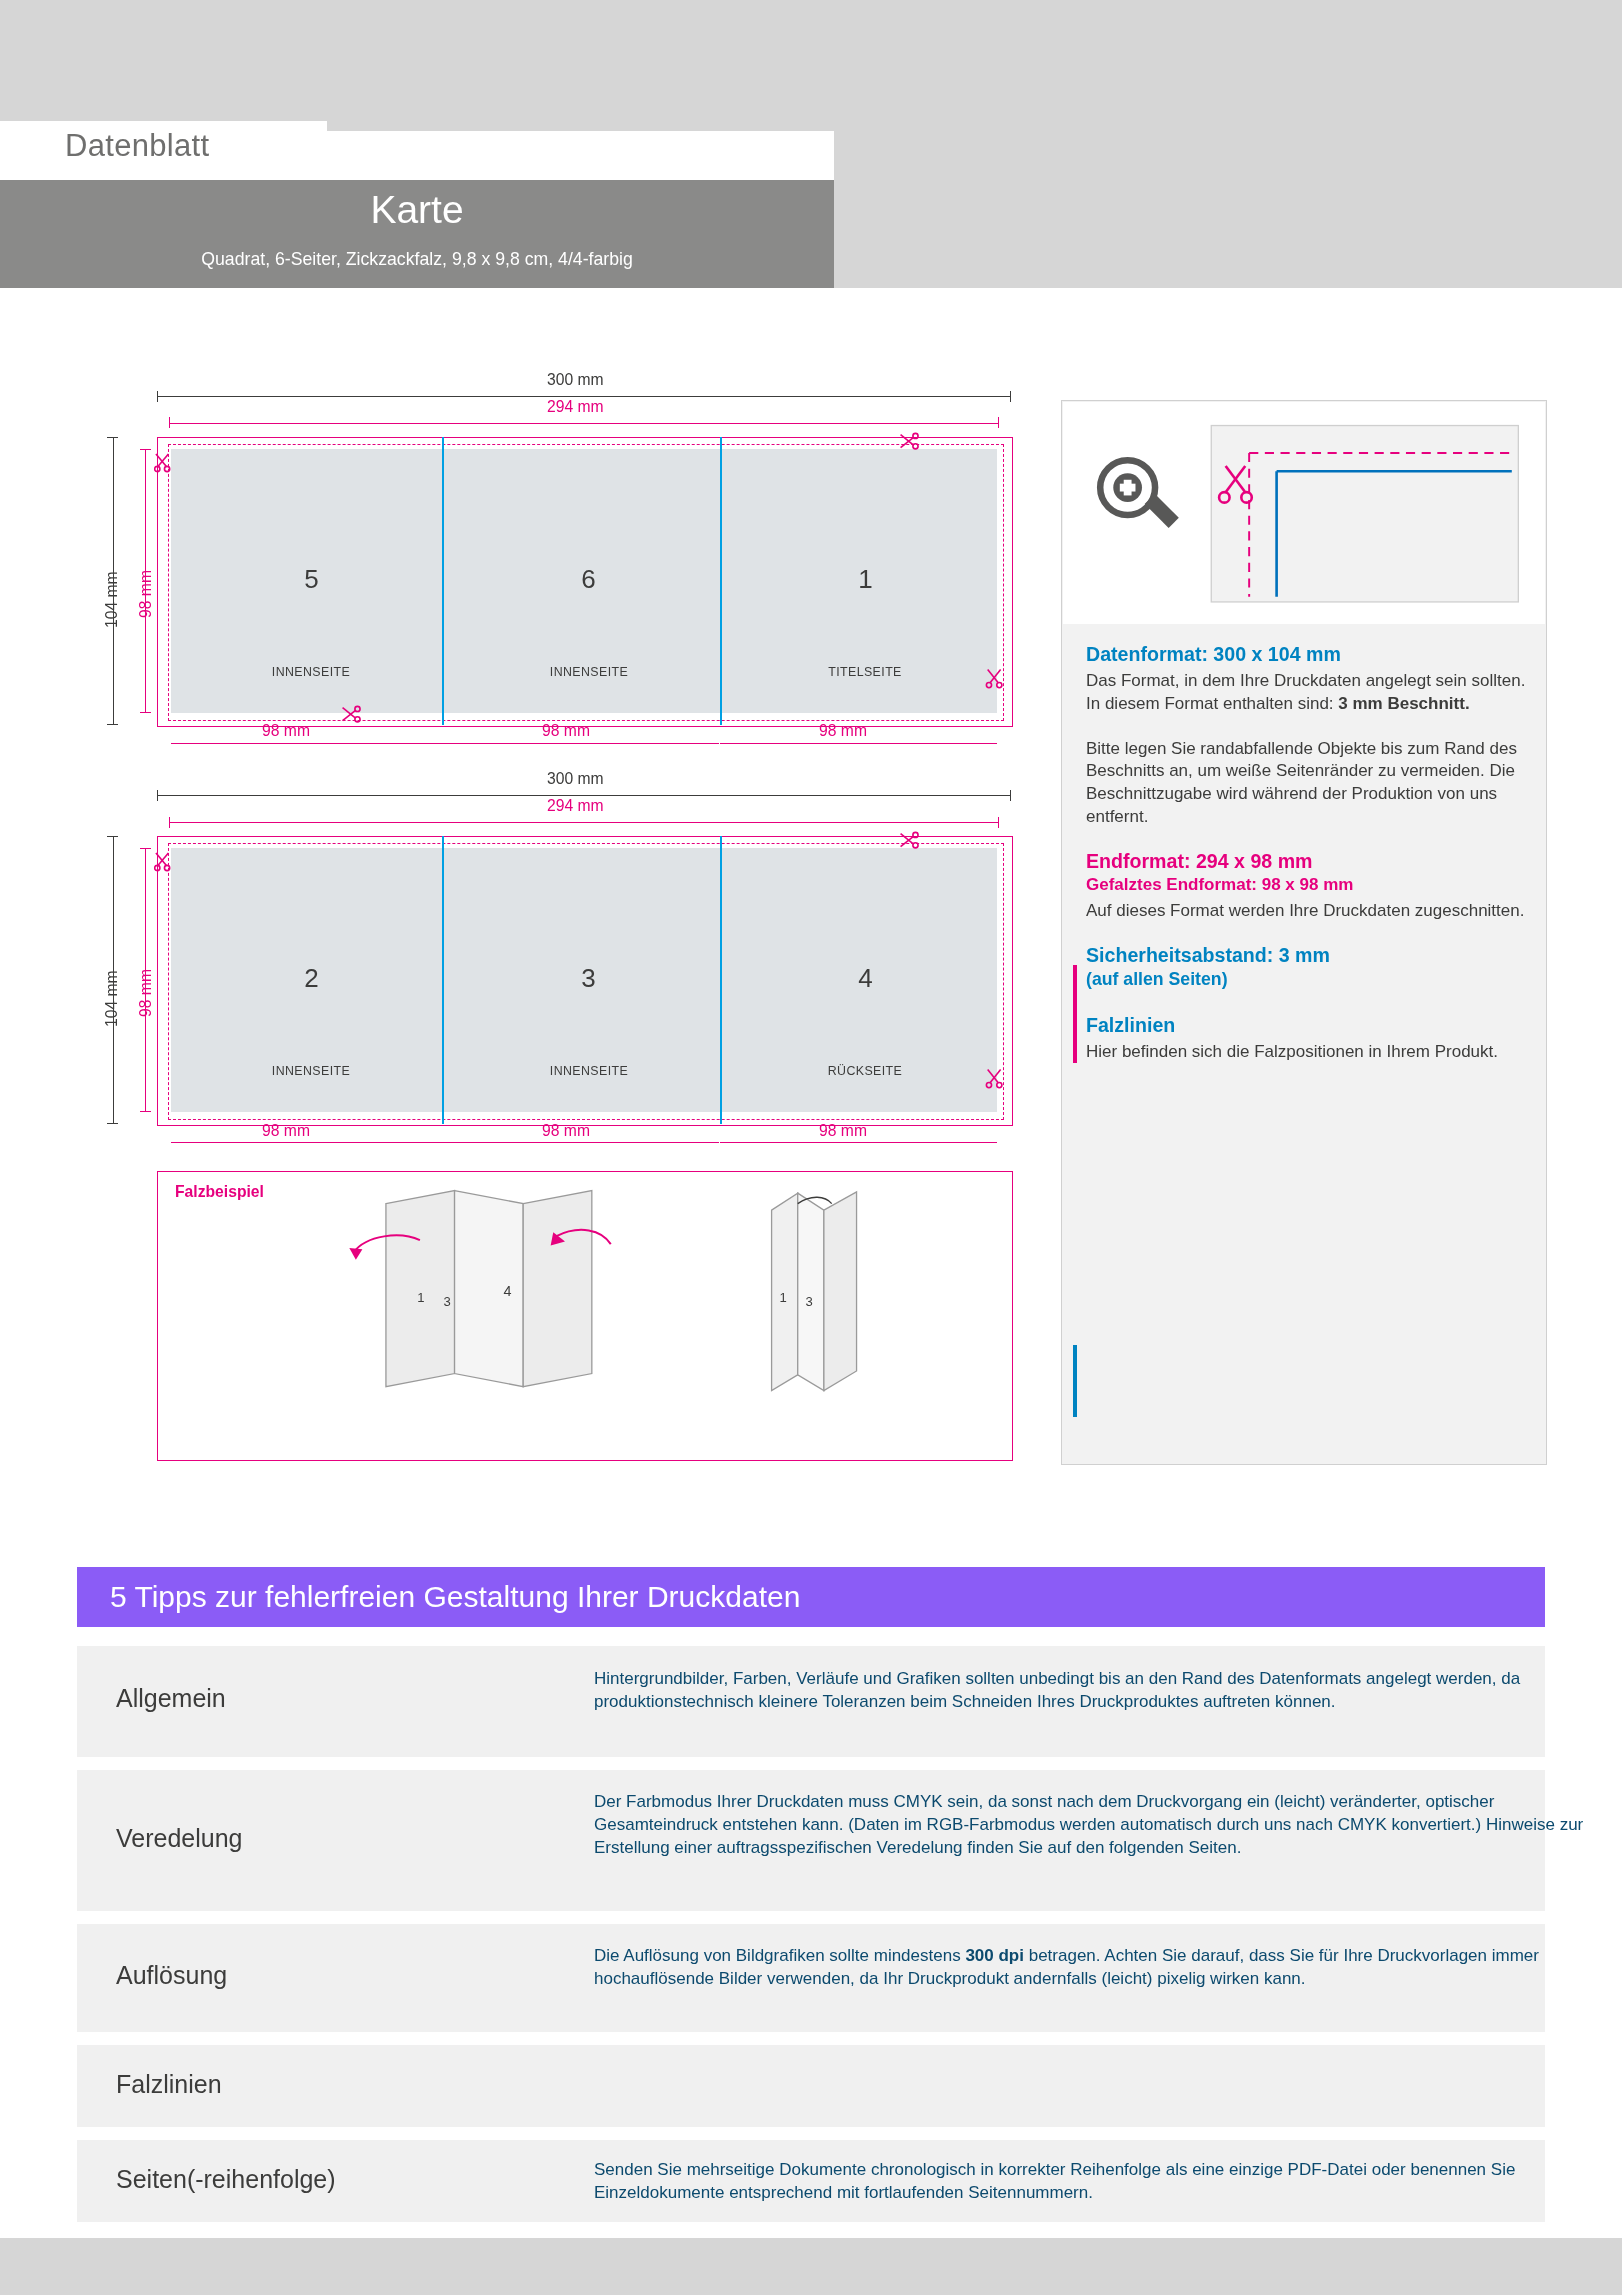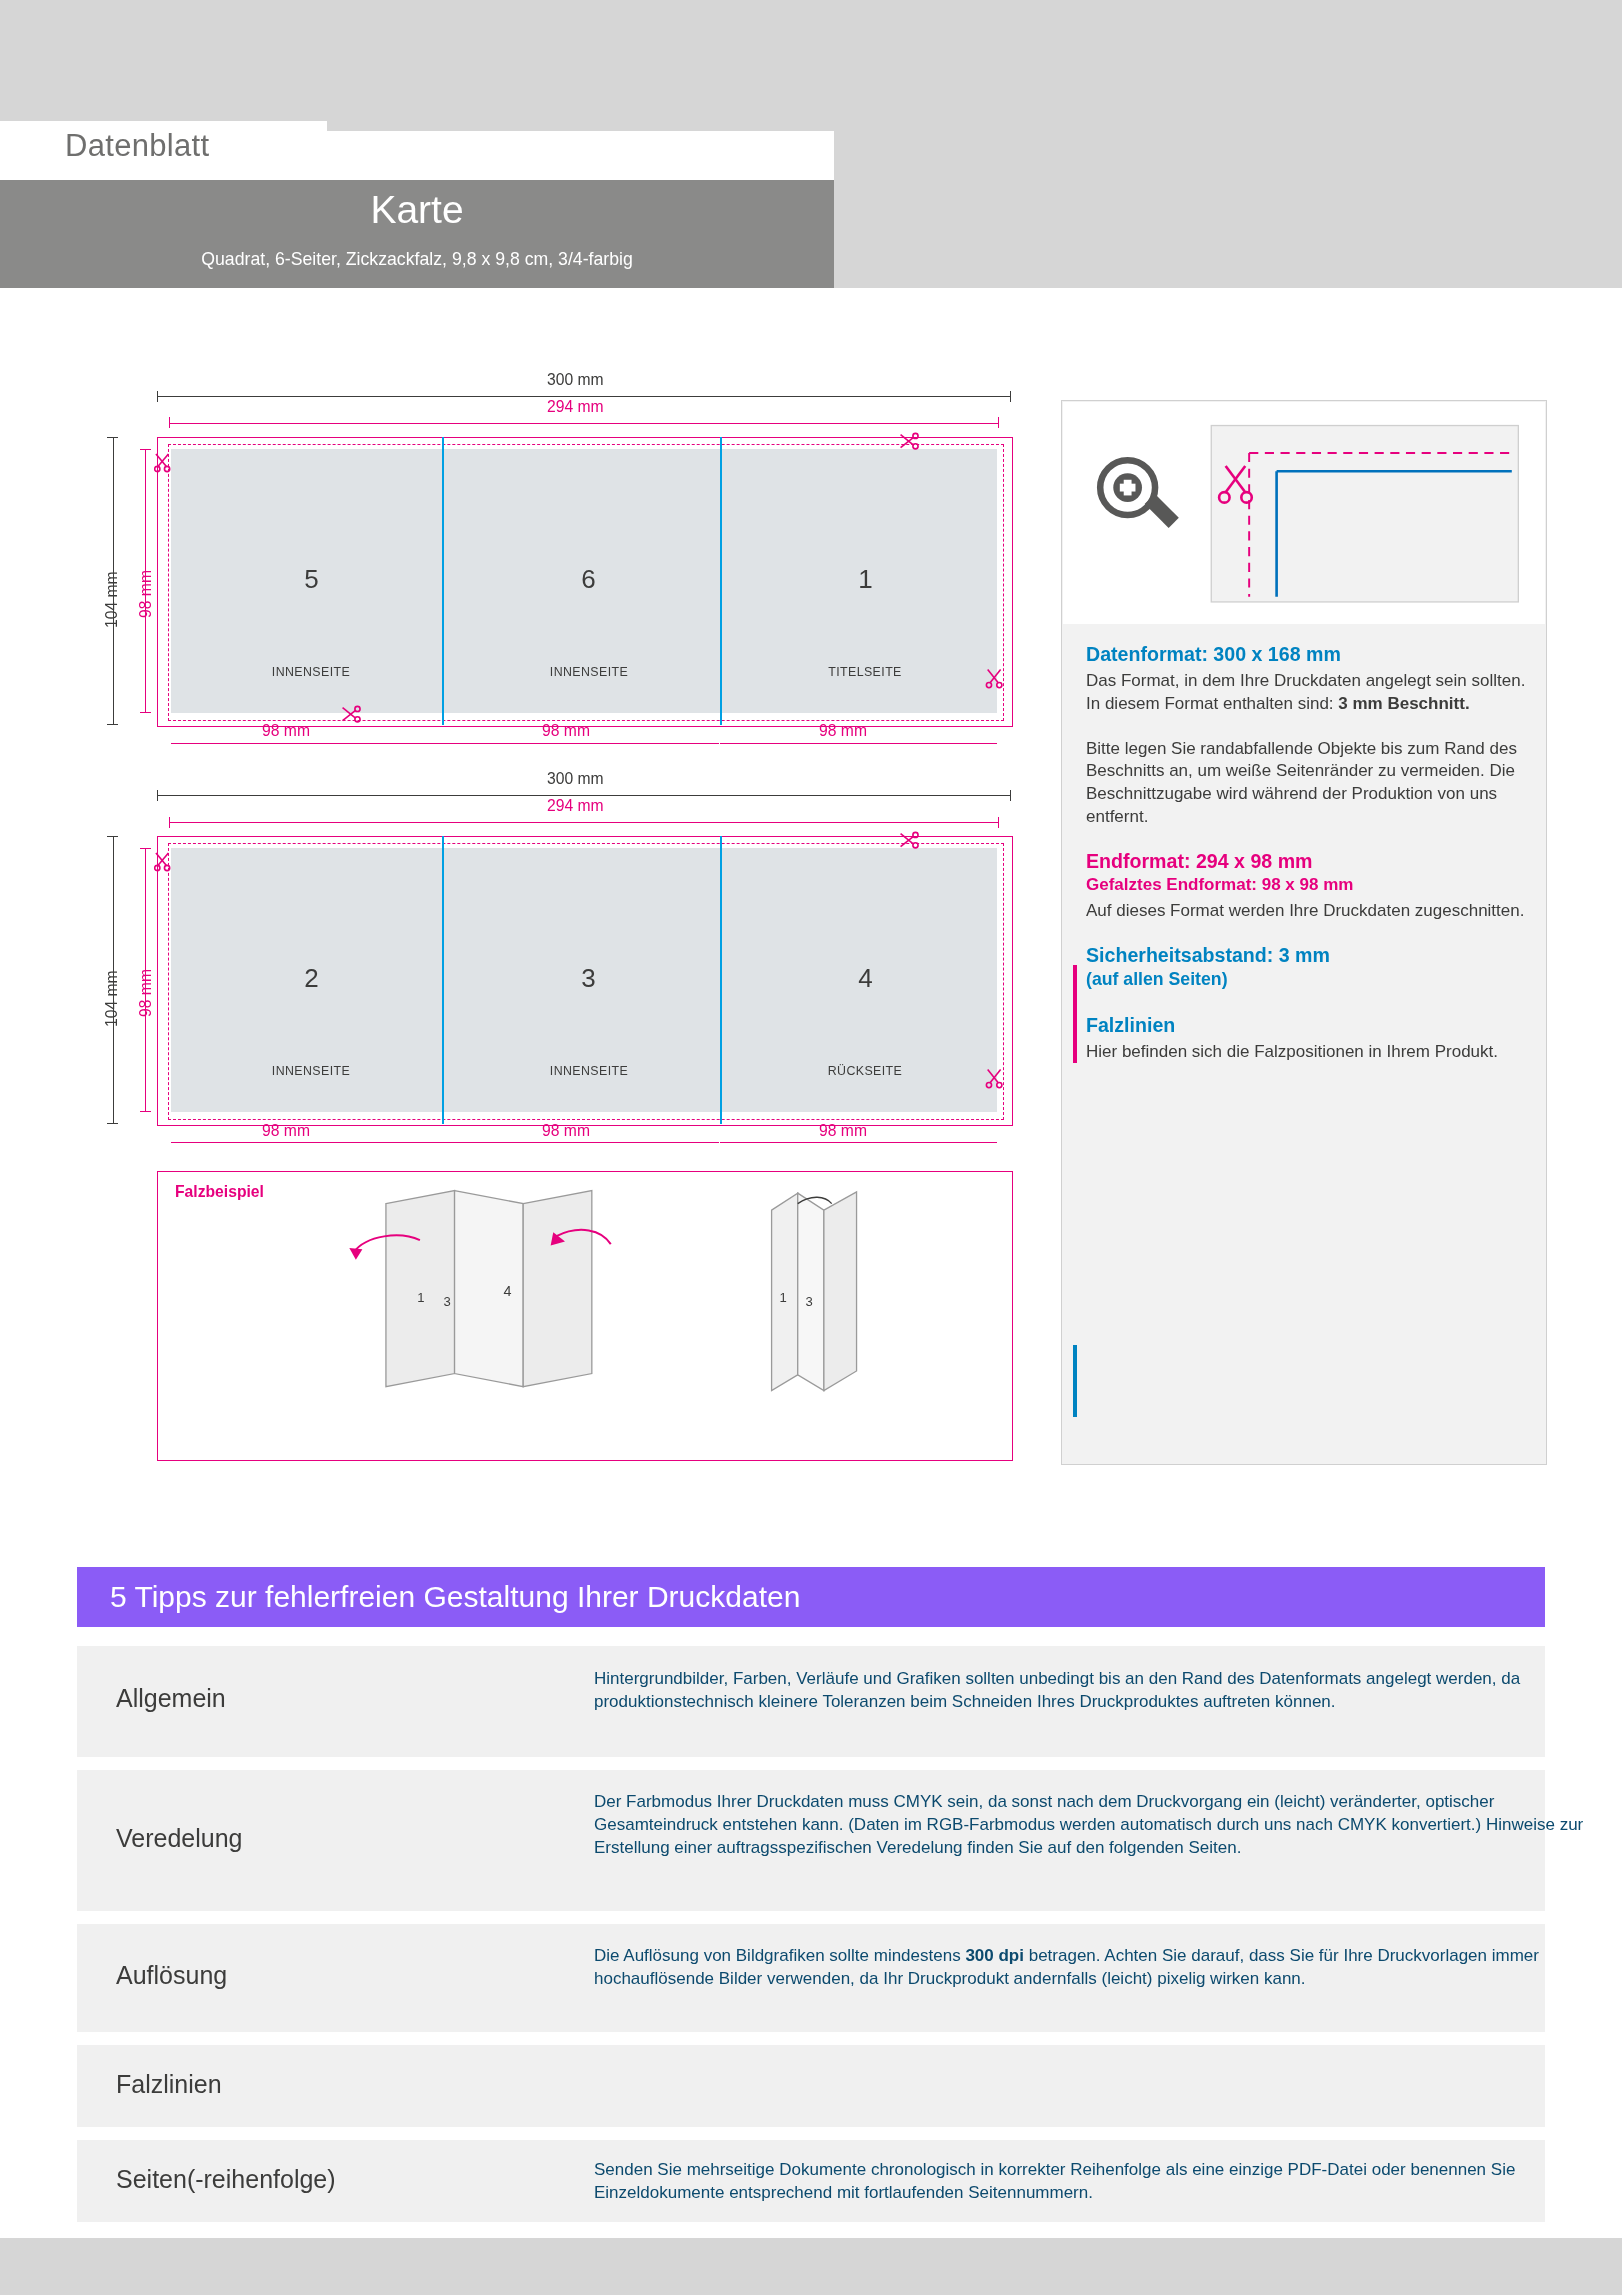--- a/index.html
+++ b/index.html
@@ -128,21 +128,21 @@
 </style>
 </head>
 <body>
 
 <div class="top-grey"></div>
 <div class="header-right-grey"></div>
 <div class="datenblatt-box"></div>
 <div class="datenblatt-label">Datenblatt</div>
 <div class="title-band"></div>
 <div class="title-main">Karte</div>
-<div class="title-sub">Quadrat, 6-Seiter, Zickzackfalz, 9,8 x 9,8 cm, 3/4-farbig</div>
+<div class="title-sub">Quadrat, 6-Seiter, Zickzackfalz, 9,8 x 9,8 cm, 4/4-farbig</div>
 
 <div class="diagram">
 
   <div class="dim-line-h dark" style="left:157px;top:396px;width:854px;"></div>
   <div class="tick-v dark" style="left:157px;top:391px;"></div>
   <div class="tick-v dark" style="left:1010px;top:391px;"></div>
   <div class="dim-text dark" style="left:547px;top:371px;">300 mm</div>
 
   <div class="dim-line-h" style="left:169px;top:423px;width:830px;"></div>
   <div class="tick-v" style="left:169px;top:417px;"></div>
@@ -334,21 +334,21 @@
     <rect x="66" y="93" width="12" height="24" fill="#ffffff"></rect>
     <rect x="60" y="99" width="24" height="12" fill="#ffffff"></rect>
     <rect x="98" y="130" width="22" height="52" fill="#585857" transform="rotate(-45 98 130)"></rect>
   </g>
 </svg>
 
 <div class="pink-marker" style="left:1073px;top:965px;height:98px;"></div>
 <div class="blue-marker" style="left:1073px;top:1345px;height:72px;"></div>
 
 <div class="info-body">
-  <div class="hd-blue">Datenformat: 300 x 168 mm</div>
+  <div class="hd-blue">Datenformat: 300 x 104 mm</div>
   <div class="para"><span>Das Format, in dem Ihre Druckdaten angelegt sein sollten. In diesem Format enthalten sind: </span><b>3 mm Beschnitt.</b></div>
   <div class="gap"></div>
   <div class="para">Bitte legen Sie randabfallende Objekte bis zum Rand des Beschnitts an, um weiße Seitenränder zu vermeiden. Die Beschnittzugabe wird während der Produktion von uns entfernt.</div>
   <div class="gap"></div>
   <div class="hd-pink">Endformat: 294 x 98 mm</div>
   <div class="hd-pink-sm">Gefalztes Endformat: 98 x 98 mm</div>
   <div class="para">Auf dieses Format werden Ihre Druckdaten zugeschnitten.</div>
   <div class="gap"></div>
   <div class="hd-blue">Sicherheitsabstand: 3 mm</div>
   <div class="hd-blue" style="font-size:17.7px;">(auf allen Seiten)</div>

